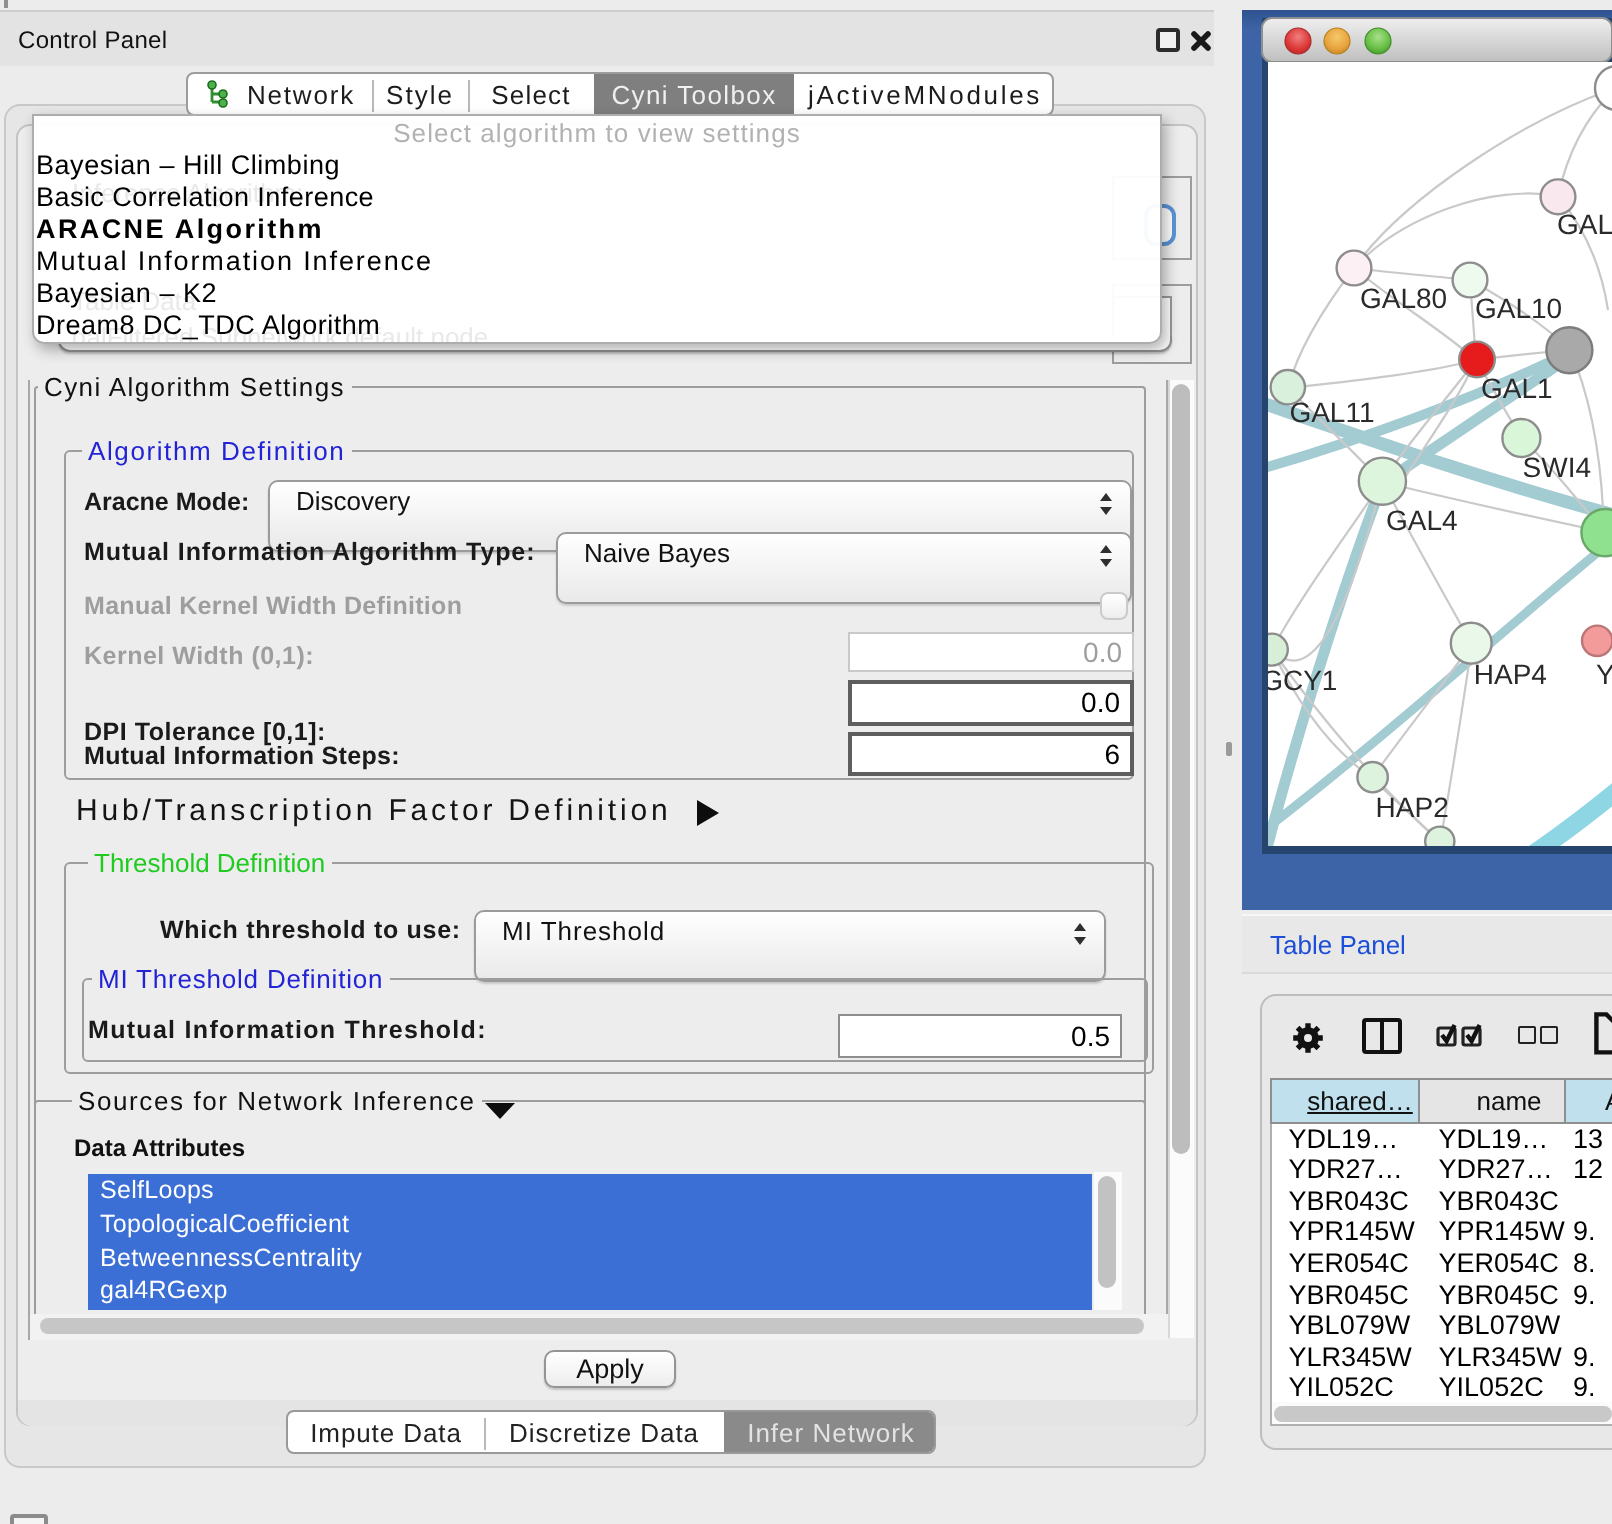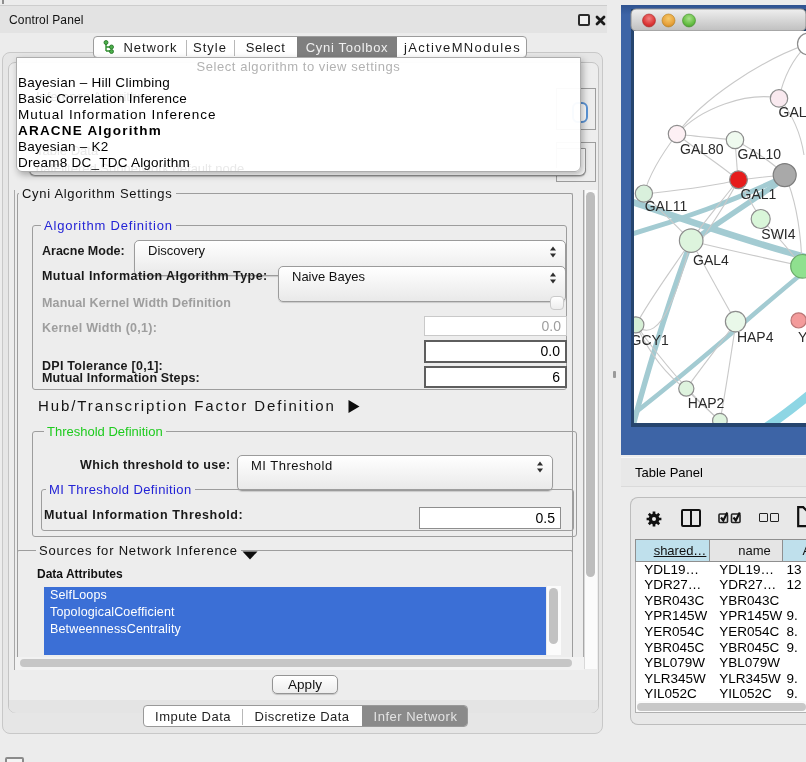--- a/index.html
+++ b/index.html
@@ -34,21 +34,21 @@
 
 #applybtn { left:272px; top:675px; width:66px; height:19px; border:1px solid #949494; border-radius:5px; background:linear-gradient(#ffffff,#ededed); font-size:13.5px; text-align:center; line-height:17px; color:#111; box-shadow:0 1px 1px rgba(0,0,0,0.18); }
 
 #popup { left:16px; top:57px; width:565px; height:115px; background:rgba(255,255,255,0.96); border:1px solid #adadad; border-radius:0 0 6px 6px; box-shadow:2px 3px 7px rgba(0,0,0,0.3); font-size:13.5px; color:#000; overflow:hidden; }
 #popup .hint { text-align:center; color:#b2b2b2; height:17px; line-height:17px; font-size:13px; letter-spacing:0.55px; }
 #popup .it { padding-left:1px; height:16px; line-height:16px; position:relative; z-index:2; }
 .ghost { position:absolute; color:#e9e9e9; font-weight:normal; font-size:13px; z-index:1; white-space:nowrap; }
 
 #rightblue { left:621px; top:5px; width:185px; height:450px; background:linear-gradient(180deg,#2f5390 0px,#3d64a6 10px,#3d64a6 100%); }
 #tpbar { left:621px; top:457px; width:185px; height:30px; background:#e8e8e8; border-top:1px solid #f7f7f7; border-bottom:1px solid #dadada;}
-#tpbar .t { position:absolute; left:14px; top:7px; font-size:13px; color:#000000; }
+#tpbar .t { position:absolute; left:14px; top:7px; font-size:13px; color:#1d4ed8; }
 #tpanel { left:630px; top:497px; width:185px; height:228px; border:1px solid #bdbdbd; border-radius:8px 0 0 8px; background:#e8e8e8; border-right:none; }
 .th { position:absolute; top:539px; height:23px; font-size:13px; text-align:center; line-height:22px; color:#111; border:1px solid #8f8f8f; }
 .trow { position:absolute; font-size:13.5px; color:#000; height:15.6px; line-height:15.6px; white-space:nowrap; }
 </style>
 </head>
 <body>
 
 <div id="titlebar" class="abs">
     <div class="t">Control Panel</div>
   </div>
@@ -145,20 +145,21 @@
   <span class="gtitle" style="left:18px;letter-spacing:0.8px;color:#111;">Sources for Network Inference</span>
 </div>
 <svg class="abs" style="left:242px;top:551px" width="16" height="9" viewBox="0 0 16 9">
     <path d="M0.5 0.5 L15.5 0.5 L8 8.5 Z" fill="#0d0d0d"></path>
   </svg>
 <div class="abs" style="left:37px;top:567px;font-size:12px;font-weight:bold;color:#111;">Data Attributes</div>
 <div id="datalist" class="abs">
   <div>SelfLoops</div>
   <div>TopologicalCoefficient</div>
   <div>BetweennessCentrality</div>
+  <div>gal4RGexp</div>
 </div>
 
 <div class="abs" style="left:547px;top:586px;width:14px;height:69px;background:#fbfbfb;"></div>
 <div class="sb-thumb abs" style="left:549px;top:588px;width:9px;height:56px;background:#c2c2c2;"></div>
 
 <div class="abs" style="left:584px;top:190px;width:13px;height:479px;background:#fbfbfb;border-left:1px solid #d8d8d8;"></div>
 <div class="sb-thumb abs" style="left:585.5px;top:192px;width:9px;height:385px;background:#bdbdbd;"></div>
 <div class="abs" style="left:15px;top:657px;width:569px;height:13px;background:#f2f2f2;"></div>
 <div class="sb-thumb abs" style="left:20px;top:658.5px;width:552px;height:8px;background:#c6c6c6;"></div>
 
@@ -174,22 +175,22 @@
 
 <div class="abs" style="left:5px;top:757px;width:19px;height:10px;border:2px solid #8b8b8b;background:#f4f4f4;border-radius:2px 2px 0 0;"></div>
 
 <div id="popup" class="abs">
   <span class="ghost" style="left:19px;top:31px;">Inference Algorithm:</span>
   <span class="ghost" style="left:19px;top:85px;">Table Data</span>
   <span class="ghost" style="left:19px;top:103px;font-weight:normal;">galFiltered Subnetwork default node</span>
   <div class="hint">Select algorithm to view settings</div>
   <div class="it" style="letter-spacing:0.27px;">Bayesian – Hill Climbing</div>
   <div class="it" style="letter-spacing:0.23px;">Basic Correlation Inference</div>
+  <div class="it" style="font-weight:bold;letter-spacing:1.2px;">ARACNE Algorithm</div>
   <div class="it" style="letter-spacing:0.95px;">Mutual Information Inference</div>
-  <div class="it" style="font-weight:bold;letter-spacing:1.2px;">ARACNE Algorithm</div>
   <div class="it" style="letter-spacing:0.27px;">Bayesian – K2</div>
   <div class="it" style="letter-spacing:0.24px;">Dream8 DC_TDC Algorithm</div>
 </div>
 
 <div class="abs" style="left:613px;top:371px;width:3px;height:7px;background:#9a9a9a;border-radius:1px;"></div>
 
 <div id="rightblue" class="abs"></div>
 <svg class="abs" style="left:621px;top:0px" width="185" height="455" viewBox="0 0 185 455">
   <defs>
     <linearGradient id="tbar" x1="0" y1="0" x2="0" y2="1">

